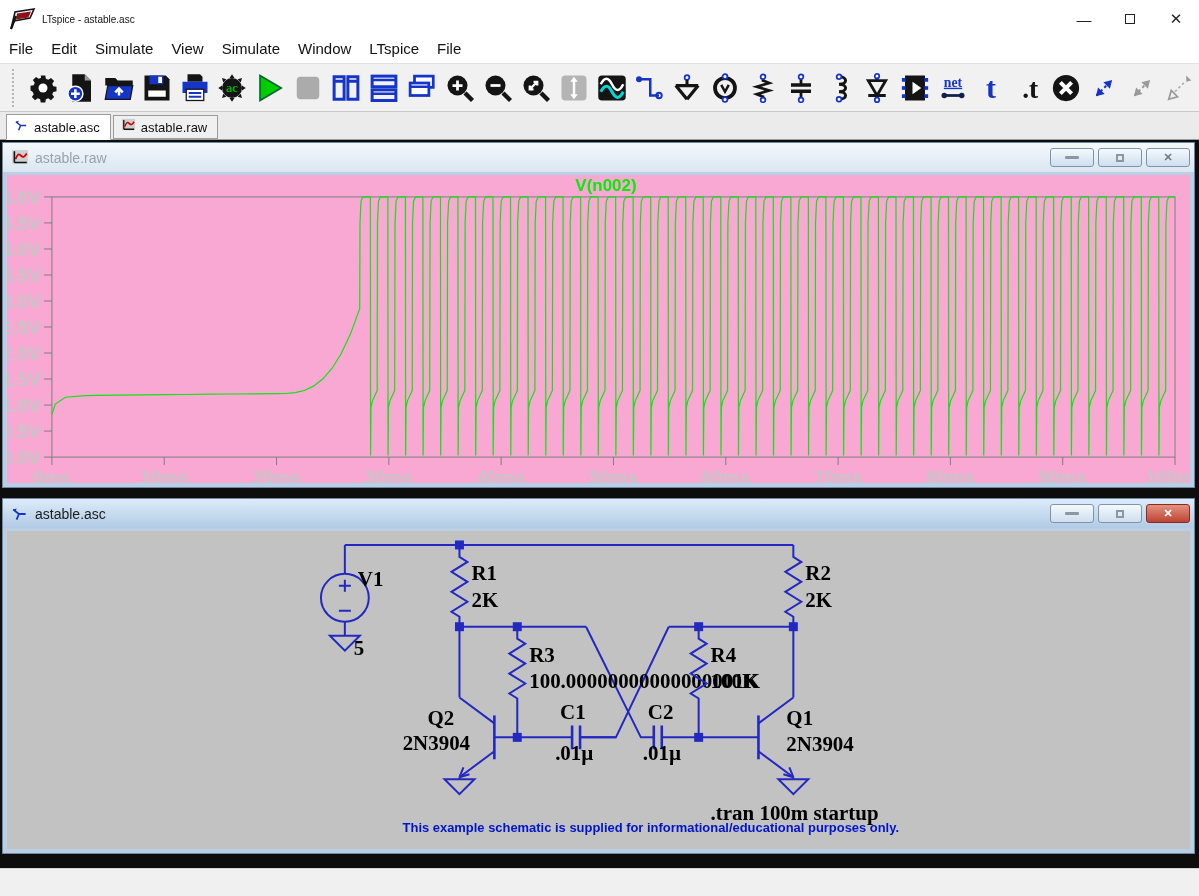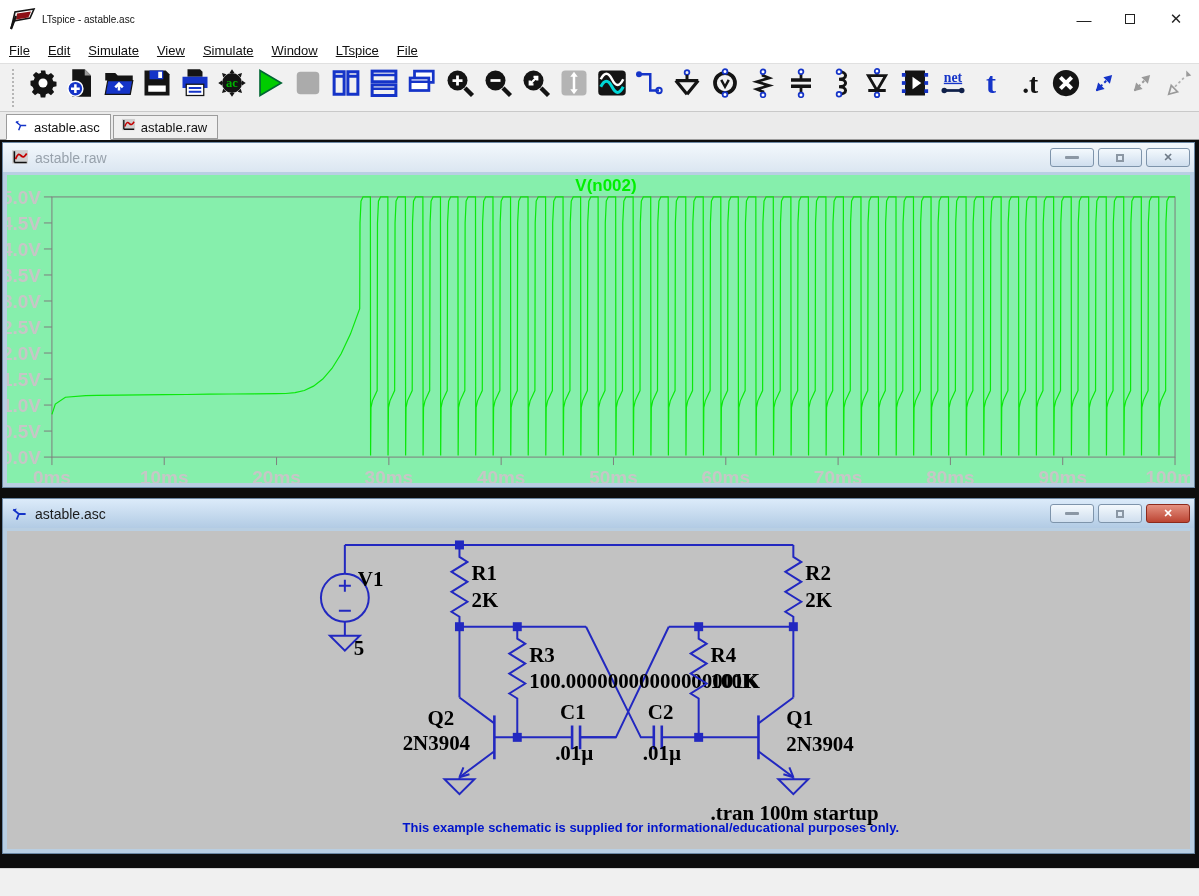--- a/index.html
+++ b/index.html
@@ -7,26 +7,26 @@
        font-family:"Liberation Sans",sans-serif;-webkit-font-smoothing:antialiased;}
   *{box-sizing:border-box;}
   
   #titlebar{height:38px;background:#fff;display:flex;align-items:center;padding-left:8px;}
   #app-logo{width:28px;height:24px;margin-right:6px;flex:0 0 auto;}
   #window-title{font-size:10px;color:#111;}
   #win-controls{margin-left:auto;display:flex;height:100%;}
   .wctl{width:46px;height:100%;display:flex;align-items:center;justify-content:center;
         font-size:15px;color:#222;}
   .wctl .maxbox{width:10px;height:10px;border:1.4px solid #222;display:inline-block;}
-  #menubar{height:25px;background:#fff;display:flex;align-items:center;font-size:13px;color:#111;text-decoration:underline;}
+  #menubar{height:25px;background:#fff;display:flex;align-items:flex-start;font-size:15px;color:#111;}
   .menu-item{padding:2px 9px;}
   #toolbar{height:49px;background:#f1f1f1;border-top:1px solid #e0e0e0;border-bottom:1px solid #c9c9c9;
            display:flex;align-items:center;padding-left:12px;}
   #toolbar .grip{width:4px;height:38px;border-left:2px dotted #b6b6b6;margin-right:8px;}
-  .ticon{width:38px;height:40px;display:flex;justify-content:center;}
+  .ticon{width:38px;height:40px;display:flex;align-items:center;justify-content:center;}
   .ticon svg{width:30px;height:30px;}
   #tabbar{height:28px;background:#ebebeb;border-bottom:1px solid #9c9c9c;
           display:flex;align-items:flex-end;padding-left:6px;}
   .tab{display:flex;align-items:center;gap:5px;font-size:13px;color:#111;
        padding:3px 10px 3px 7px;border:1px solid #9c9c9c;margin-right:2px;position:relative;}
   .tab svg{width:15px;height:15px;}
   .tab.active{background:#fff;height:26px;border-bottom:1px solid #fff;margin-bottom:-1px;z-index:2;}
   .tab.inactive{background:#f0f0f0;height:24px;}
   
   #mdi{position:relative;height:728px;background:#0d0d0d;}
@@ -37,21 +37,21 @@
   .child .tbar .wicon{width:18px;height:18px;margin-right:6px;flex:0 0 auto;}
   .child .tbar .wtitle{font-size:14px;}
   .child .tbar .btns{margin-left:auto;display:flex;gap:4px;}
   .cbtn{width:44px;height:19px;border:1px solid #7e94ab;border-radius:3px;
         background:linear-gradient(#f4f9fd,#cfdeee);display:flex;align-items:center;justify-content:center;
         color:#6f7b88;font-size:11px;font-weight:bold;}
   .cbtn .mbox{width:8px;height:8px;border:2px solid #8b97a4;display:inline-block;}
   .cbtn.red{background:linear-gradient(#e59181,#bc4533);border-color:#8d2a1c;color:#fff;}
   .cbtn .dash{width:14px;height:3px;background:#8b97a4;display:inline-block;border-radius:1px;}
   .child .content{position:absolute;left:4px;right:4px;top:32px;bottom:4px;}
-  #plot-content{background:#86efac;text-decoration:underline;}
+  #plot-content{background:#f9a8d4;text-decoration:underline;}
   #schem-content{background:#c2c2c2;}
   svg.fill{position:absolute;left:0;top:0;width:100%;height:100%;}
   
   .axis-label{fill:#c6c6c6;font:bold 19px "Liberation Sans",sans-serif;}
   .trace-title{fill:#00f000;font:bold 17px "Liberation Sans",sans-serif;text-anchor:middle;}
   
   .wire{stroke:#2228c0;stroke-width:2;fill:none;}
   .wire.thick{stroke-width:2.6;}
   .node{fill:#2228c0;}
   .slabel{font:bold 21px "Liberation Serif",serif;fill:#000;}

